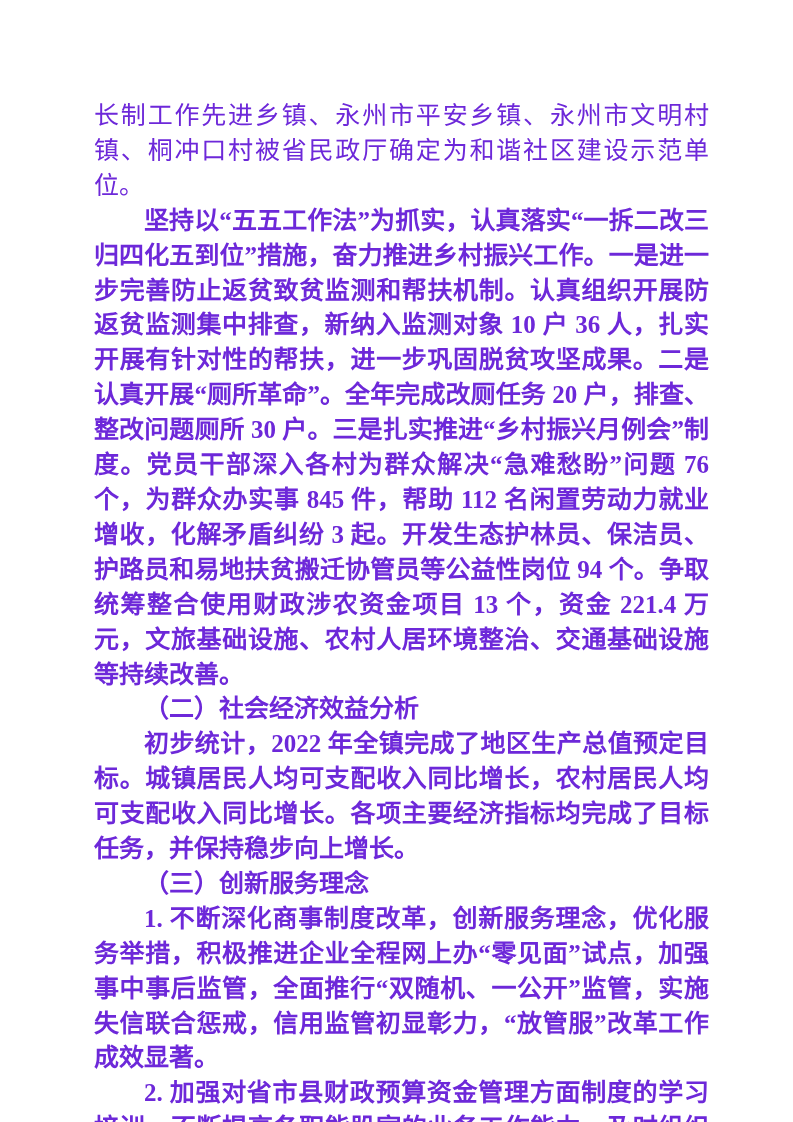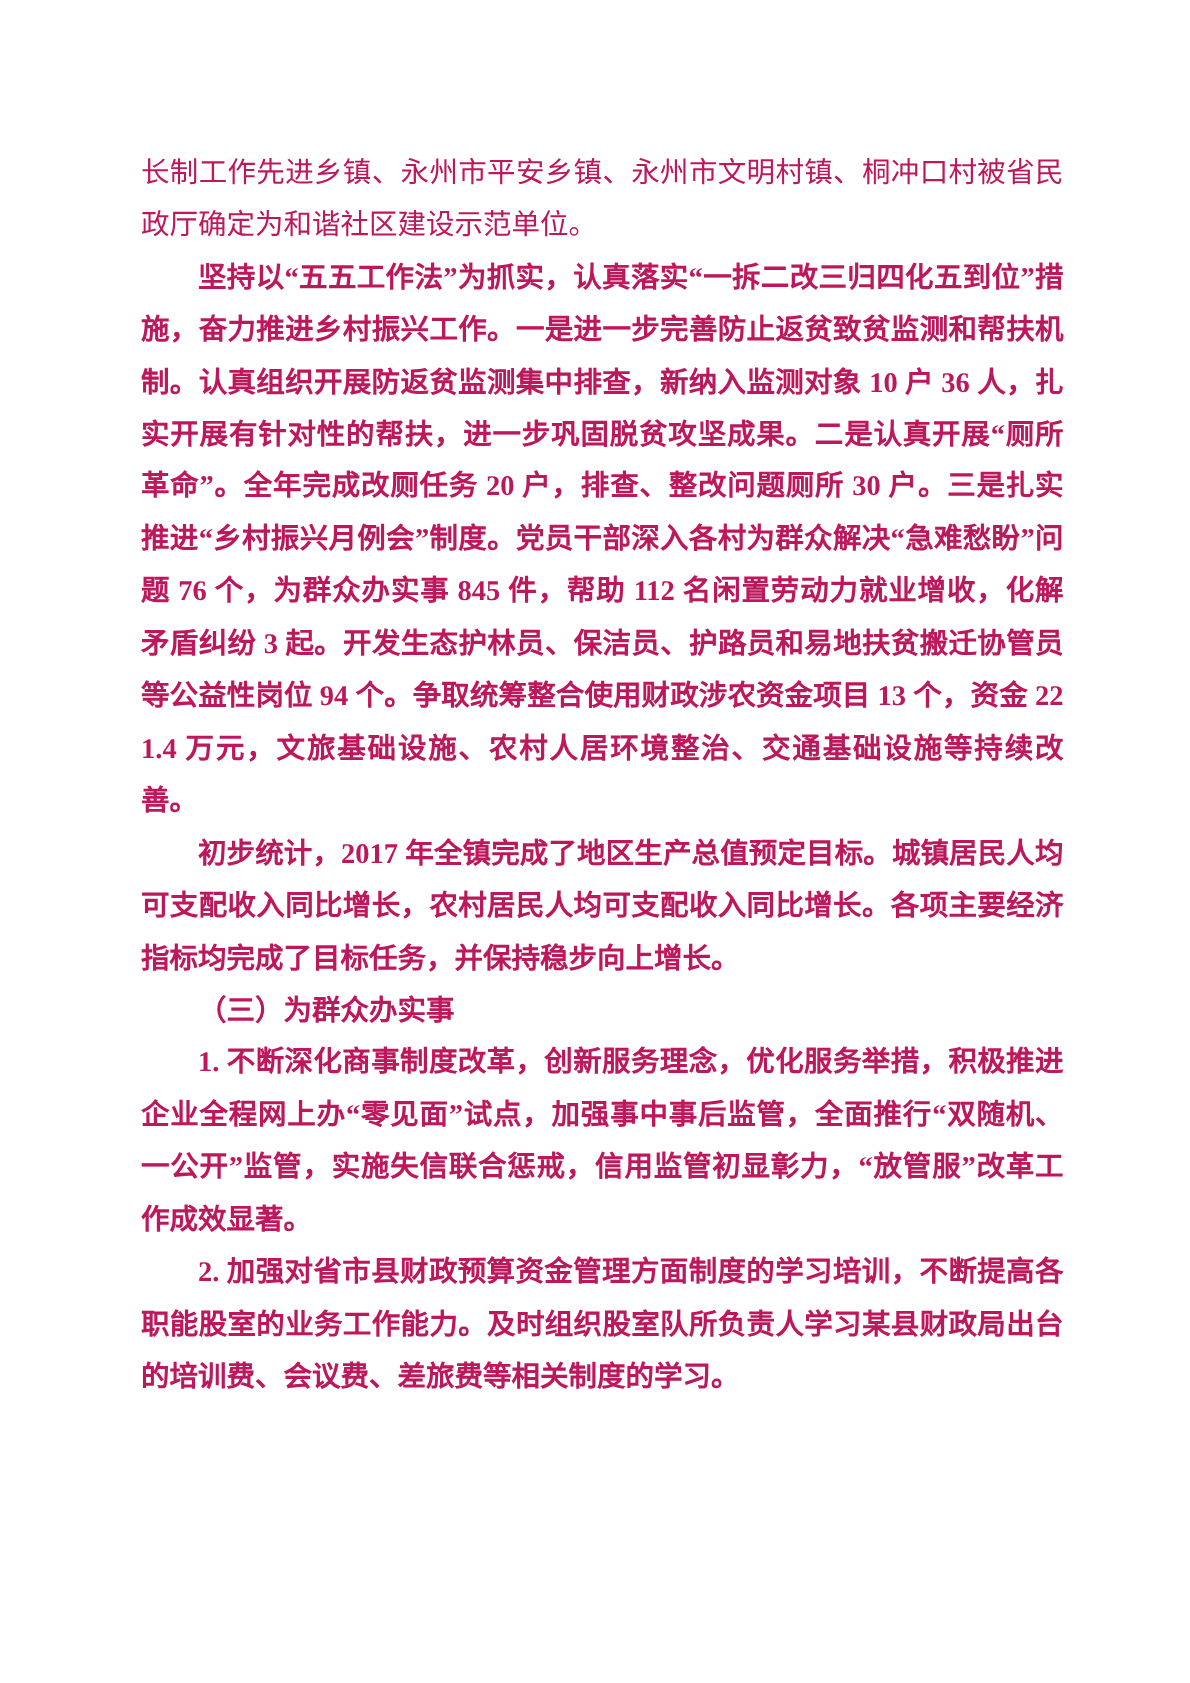--- a/index.html
+++ b/index.html
@@ -9,38 +9,39 @@
   }
   .page {
     position: relative;
     width: 793px;
     height: 1122px;
     box-sizing: border-box;
     background: #ffffff;
     padding: 99px 84px 0 94px;
     overflow: hidden;
     font-family: "Liberation Serif", "DejaVu Serif", serif;
-    font-size: 19px;
+    font-size: 25px;
     line-height: 34.9px;
-    color: #be185d;
+    color: #6d28d9;
     text-align: justify;
   }
   .para {
     margin: 0;
     padding: 0;
     word-break: break-all;
   }
   .indent {
     text-indent: 2em;
     font-weight: bold;
   }
 </style>
 </head>
 <body>
 
 <div class="page">
   <p class="para">长制工作先进乡镇、永州市平安乡镇、永州市文明村镇、桐冲口村被省民政厅确定为和谐社区建设示范单位。</p>
   <p class="para indent">坚持以“五五工作法”为抓实，认真落实“一拆二改三归四化五到位”措施，奋力推进乡村振兴工作。一是进一步完善防止返贫致贫监测和帮扶机制。认真组织开展防返贫监测集中排查，新纳入监测对象 10 户 36 人，扎实开展有针对性的帮扶，进一步巩固脱贫攻坚成果。二是认真开展“厕所革命”。全年完成改厕任务 20 户，排查、整改问题厕所 30 户。三是扎实推进“乡村振兴月例会”制度。党员干部深入各村为群众解决“急难愁盼”问题 76 个，为群众办实事 845 件，帮助 112 名闲置劳动力就业增收，化解矛盾纠纷 3 起。开发生态护林员、保洁员、护路员和易地扶贫搬迁协管员等公益性岗位 94 个。争取统筹整合使用财政涉农资金项目 13 个，资金 221.4 万元，文旅基础设施、农村人居环境整治、交通基础设施等持续改善。</p>
-  <p class="para indent">初步统计，2017 年全镇完成了地区生产总值预定目标。城镇居民人均可支配收入同比增长，农村居民人均可支配收入同比增长。各项主要经济指标均完成了目标任务，并保持稳步向上增长。</p>
-  <p class="para indent">（三）为群众办实事</p>
+  <p class="para indent">（二）社会经济效益分析</p>
+  <p class="para indent">初步统计，2022 年全镇完成了地区生产总值预定目标。城镇居民人均可支配收入同比增长，农村居民人均可支配收入同比增长。各项主要经济指标均完成了目标任务，并保持稳步向上增长。</p>
+  <p class="para indent">（三）创新服务理念</p>
   <p class="para indent">1. 不断深化商事制度改革，创新服务理念，优化服务举措，积极推进企业全程网上办“零见面”试点，加强事中事后监管，全面推行“双随机、一公开”监管，实施失信联合惩戒，信用监管初显彰力，“放管服”改革工作成效显著。</p>
   <p class="para indent">2. 加强对省市县财政预算资金管理方面制度的学习培训，不断提高各职能股室的业务工作能力。及时组织股室队所负责人学习某县财政局出台的培训费、会议费、差旅费等相关制度的学习。</p>
 </div>
 
 </body></html>

